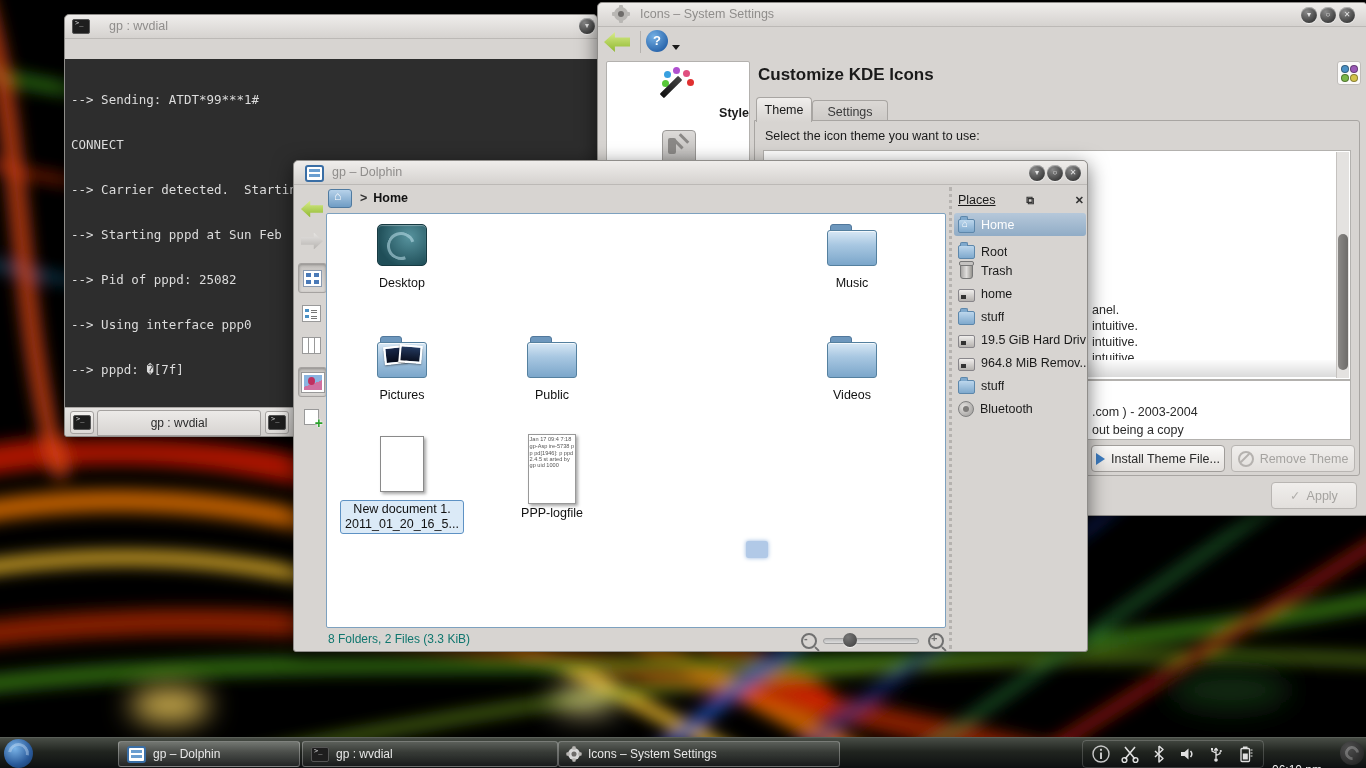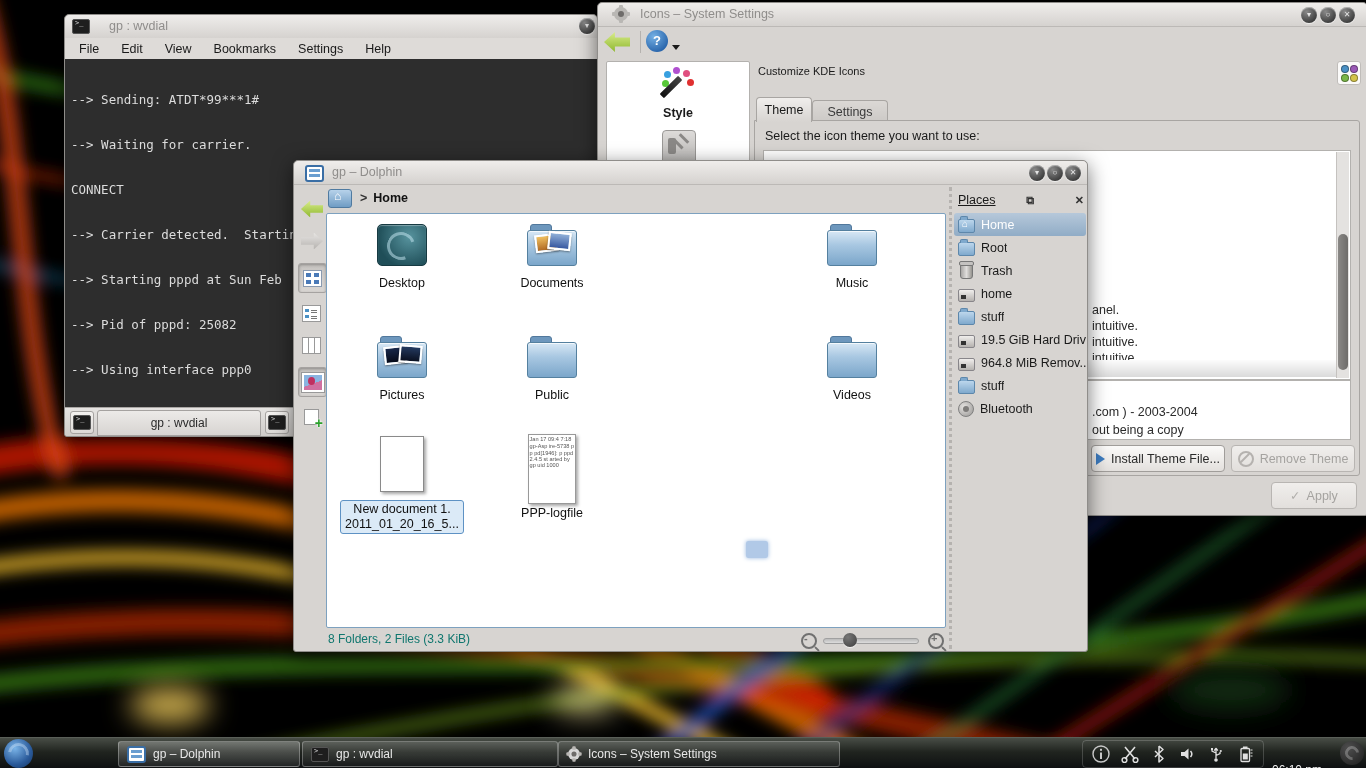--- a/index.html
+++ b/index.html
@@ -56,21 +56,21 @@
             background:radial-gradient(circle at 35% 30%,#74b0e4,#2a66ac 75%);color:#fff;
             font-weight:bold;font-size:13px;text-align:center;line-height:22px;}
   .caret{position:absolute;width:0;height:0;border-left:4px solid transparent;border-right:4px solid transparent;
          border-top:5px solid #1a1a1a;}
   #ss-sidebar{position:absolute;left:8px;top:58px;width:142px;height:444px;background:#fff;
               border:1px solid #b3b1ae;border-radius:2px;}
   .style-ico{position:absolute;left:55px;top:8px;width:32px;height:32px;}
   .style-pencil{position:absolute;left:6px;top:4px;width:6px;height:26px;background:linear-gradient(#444,#111);
                 transform:rotate(45deg);border-radius:1px;}
   .style-dot{position:absolute;width:7px;height:7px;border-radius:50%;}
-  #ss-heading{position:absolute;left:160px;top:62px;font-weight:normal;font-size:11px;color:#1a1a1a;}
+  #ss-heading{position:absolute;left:160px;top:62px;font-weight:bold;font-size:17px;color:#1a1a1a;}
   .ss-tab{position:absolute;display:flex;align-items:center;justify-content:center;font-size:12.5px;}
   #tab-theme{left:158px;top:94px;width:54px;height:24px;background:linear-gradient(#f0eeec,#d7d4d1);
              border:1px solid #a8a5a2;border-bottom:none;border-radius:4px 4px 0 0;z-index:3;}
   #tab-advanced{left:214px;top:97px;width:74px;height:21px;background:linear-gradient(#dbd8d5,#ccc9c6);
                 border:1px solid #a8a5a2;border-bottom:none;border-radius:4px 4px 0 0;z-index:1;color:#3a3a3a;}
   #ss-frame{position:absolute;left:156px;top:117px;width:604px;height:354px;border:1px solid #a8a5a2;
             border-radius:0 3px 3px 3px;background:#d7d4d1;z-index:2;}
   #ss-select-label{position:absolute;left:10px;top:8px;color:#1a1a1a;}
   #ss-list{position:absolute;left:8px;top:29px;width:586px;height:228px;background:#fff;border:1px solid #b3b1ae;}
   .frag{position:absolute;left:328px;color:#2a2a2a;white-space:nowrap;}
@@ -235,31 +235,22 @@
   </svg>
 
   <div class="win" id="term-win">
     <div class="titlebar">
       <span class="term-ico" style="position:absolute;left:7px;top:4px;"></span>
       <span class="wtitle" style="left:44px;">gp : wvdial</span>
       <span class="wbtn" style="left:514px;top:3px;">▾</span>
       <span class="wbtn" style="left:533px;top:3px;">○</span>
       <span class="wbtn" style="left:552px;top:3px;">✕</span>
     </div>
-    <div class="menubar">
-      <span class="menu-item">File</span>
-      <span class="menu-item">Edit</span>
-      <span class="menu-item">View</span>
-      <span class="menu-item">Bookmarks</span>
-      <span class="menu-item">Settings</span>
-      <span class="menu-item">Help</span>
-    </div>
     <div id="term-body">
       <div>--&gt; Sending: ATDT*99***1#</div>
-      <div>--&gt; Waiting for carrier.</div>
       <div>CONNECT</div>
       <div>--&gt; Carrier detected.  Starting PPP immediately.</div>
       <div>--&gt; Starting pppd at Sun Feb  6 18:08:22 2011</div>
       <div>--&gt; Pid of pppd: 25082</div>
       <div>--&gt; Using interface ppp0</div>
       <div>--&gt; pppd: �[7f]</div>
       
       
       
       
@@ -303,21 +294,21 @@
     <div id="ss-sidebar">
       <div style="position:absolute;left:0;top:0;right:0;height:110px;">
         <span class="style-ico">
           <span class="style-dot" style="left:0;top:10px;background:#58c838;"></span>
           <span class="style-dot" style="left:2px;top:1px;background:#38a0e0;"></span>
           <span class="style-dot" style="left:11px;top:-3px;background:#b050d0;"></span>
           <span class="style-dot" style="left:21px;top:0;background:#e05080;"></span>
           <span class="style-dot" style="left:25px;top:9px;background:#e03030;"></span>
           <span class="style-pencil"></span>
         </span>
-        <div style="position:absolute;left:0;right:0;top:44px;text-align:center;font-weight:bold;">Style</div>
+        <div style="position:absolute;left:0;right:0;top:44px;text-align:right;font-weight:bold;">Style</div>
       </div>
       <div style="position:absolute;left:55px;top:68px;width:32px;height:32px;background:linear-gradient(#dddbd9,#b8b6b4);border:1px solid #9a9896;border-radius:4px;">
         <span style="position:absolute;left:5px;top:7px;width:8px;height:16px;background:#8a8886;border-radius:2px;"></span>
         <span style="position:absolute;left:15px;top:6px;width:12px;height:3px;background:#8a8886;transform:rotate(45deg);box-shadow:0 8px 0 #8a8886;"></span>
       </div>
     </div>
     <div id="ss-heading">Customize KDE Icons</div>
     <div id="ss-dots">
       <span class="dot4" style="left:3px;top:3px;background:#4a90c4;"></span>
       <span class="dot4" style="left:12px;top:3px;background:#9b59b6;"></span>
@@ -397,29 +388,20 @@
           <span class="g-split"></span>
         </div>
     </div>
 
     <div id="dview">
 
       <div class="icell" style="left:15px;top:10px;">
         <span class="desktop-ico"></span>
         <span class="ilabel">Desktop</span>
       </div>
-      <div class="icell" style="left:165px;top:10px;">
-        <span class="folder-lg">
-          <span class="ftab"></span>
-            <span class="fbody"></span>
-          <span class="thumb-photo" style="left:8px;top:10px;background:linear-gradient(#f0c060,#b06820);transform:rotate(-7deg);"></span>
-          <span class="thumb-photo" style="left:21px;top:8px;background:linear-gradient(#90b0d8,#3858a0);transform:rotate(6deg);"></span>
-        </span>
-        <span class="ilabel">Documents</span>
-      </div>
       <div class="icell" style="left:465px;top:10px;">
         <span class="folder-lg">
             <span class="ftab"></span>
             <span class="fbody"></span>
           </span>
         <span class="ilabel">Music</span>
       </div>
 
       <div class="icell" style="left:15px;top:122px;">
         <span class="folder-lg">
@@ -464,21 +446,21 @@
     <div id="places">
       <div id="places-header">
         <span class="ph-label">Places</span>
         <span class="ph-btn" style="margin-right:10px;">⧉</span>
         <span class="ph-btn">✕</span>
       </div>
       <div class="place sel" style="top:26px;">
         <span class="mini-folder mini-home"></span>
         <span class="pl-label">Home</span>
       </div>
-      <div class="place" style="top:49px;">
+      <div class="place" style="top:49px;align-items:flex-end;">
         <span class="mini-folder"></span>
         <span class="pl-label">Root</span>
       </div>
       <div class="place" style="top:72px;">
         <span class="mini-trash"></span>
         <span class="pl-label">Trash</span>
       </div>
       <div class="place" style="top:95px;">
         <span class="mini-drive"></span>
         <span class="pl-label">home</span>

